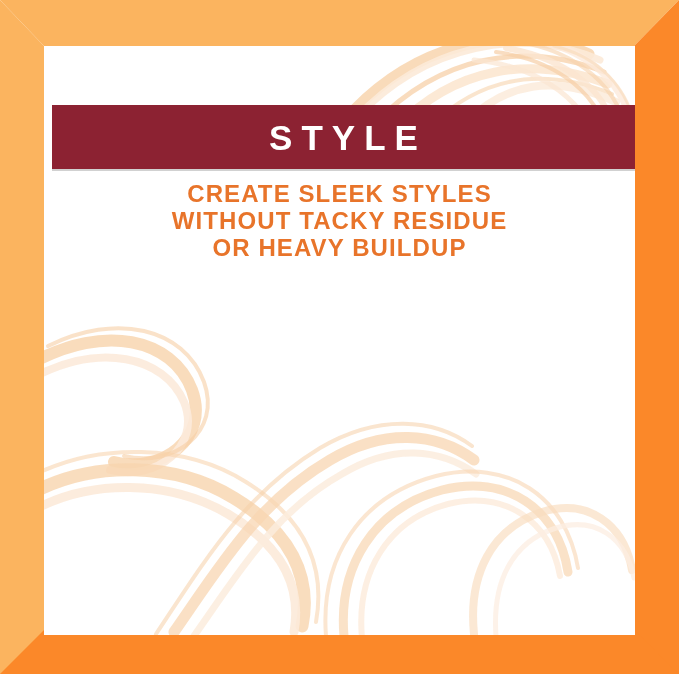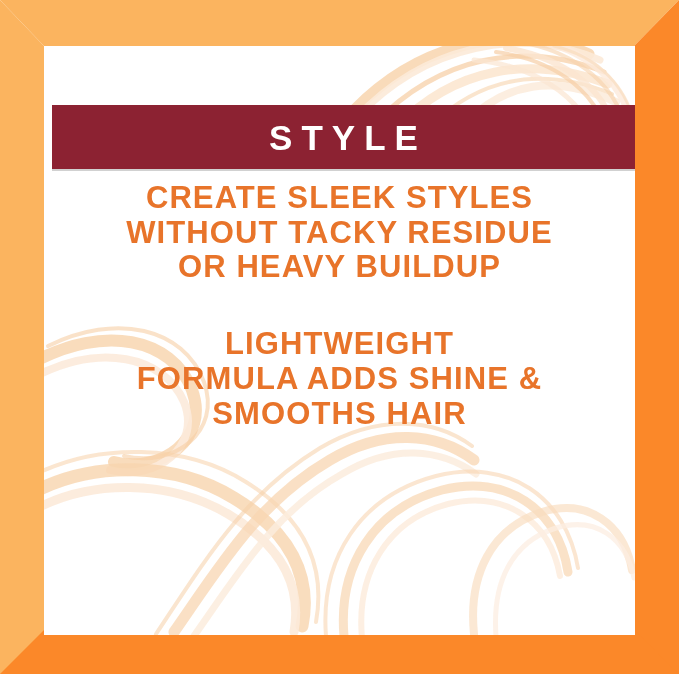--- a/index.html
+++ b/index.html
@@ -104,21 +104,21 @@
     top: 135px;
     left: 0;
     width: 591px;
     z-index: 2;
     text-align: center;
   }
   .copy-block {
     font-family: "Liberation Sans", sans-serif;
     font-weight: bold;
     color: #e8742a;
-    font-size: 31px;
+    font-size: 24px;
     line-height: 1.12;
     letter-spacing: 1.1px;
     white-space: pre-line;
   }
   .copy-block + .copy-block {
     margin-top: 42px;
   }
 </style>
 </head>
 <body>
@@ -181,19 +181,16 @@
     </svg>
 
     <div class="banner">
       <span class="banner-title">STYLE</span>
     </div>
 
     <div class="copy">
       <div class="copy-block">CREATE SLEEK STYLES
 WITHOUT TACKY RESIDUE
 OR HEAVY BUILDUP</div>
-      <div class="copy-block">LIGHTWEIGHT
-FORMULA ADDS SHINE &amp;
-SMOOTHS HAIR</div>
     </div>
 
   </div>
 </div>
 
 </body></html>

